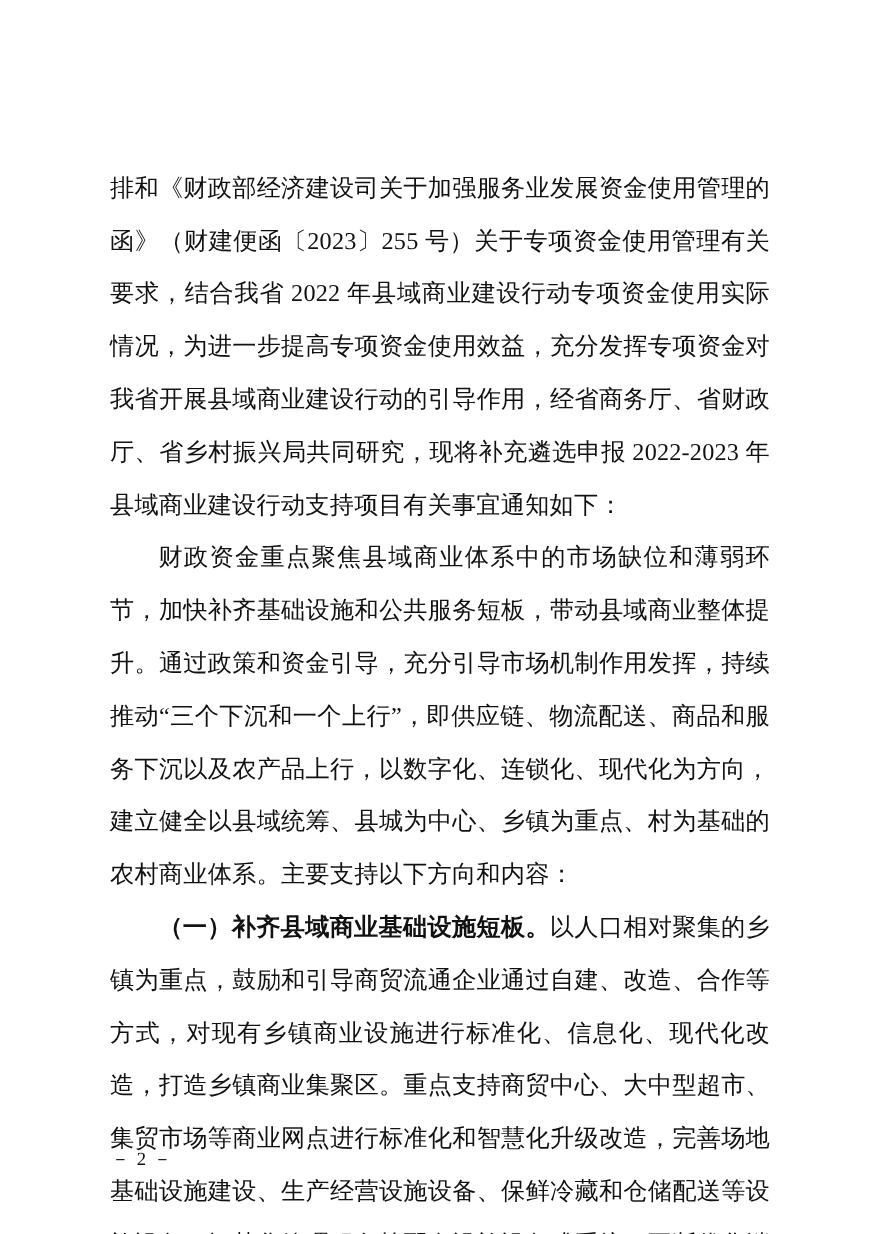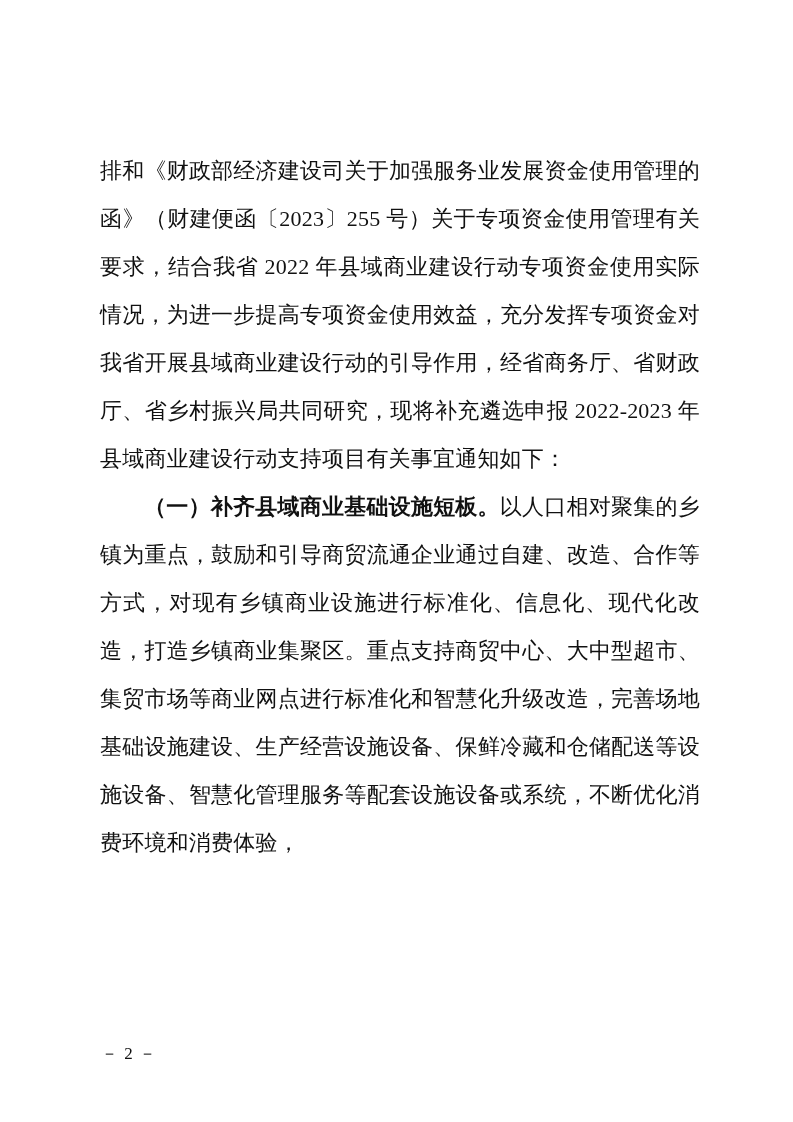--- a/index.html
+++ b/index.html
@@ -48,16 +48,17 @@
     letter-spacing: 1px;
     color: #111111;
   }
 </style>
 </head>
 <body>
 
 <div class="page">
   <main class="content">
     <p class="para">排和《财政部经济建设司关于加强服务业发展资金使用管理的函》（财建便函〔2023〕255 号）关于专项资金使用管理有关要求，结合我省 2022 年县域商业建设行动专项资金使用实际情况，为进一步提高专项资金使用效益，充分发挥专项资金对我省开展县域商业建设行动的引导作用，经省商务厅、省财政厅、省乡村振兴局共同研究，现将补充遴选申报 2022-2023 年县域商业建设行动支持项目有关事宜通知如下：</p>
+    <p class="para indent">财政资金重点聚焦县域商业体系中的市场缺位和薄弱环节，加快补齐基础设施和公共服务短板，带动县域商业整体提升。通过政策和资金引导，充分引导市场机制作用发挥，持续推动“三个下沉和一个上行”，即供应链、物流配送、商品和服务下沉以及农产品上行，以数字化、连锁化、现代化为方向，建立健全以县域统筹、县城为中心、乡镇为重点、村为基础的农村商业体系。主要支持以下方向和内容：</p>
     <p class="para indent"><span class="bold-lead">（一）补齐县域商业基础设施短板。</span><span>以人口相对聚集的乡镇为重点，鼓励和引导商贸流通企业通过自建、改造、合作等方式，对现有乡镇商业设施进行标准化、信息化、现代化改造，打造乡镇商业集聚区。重点支持商贸中心、大中型超市、集贸市场等商业网点进行标准化和智慧化升级改造，完善场地基础设施建设、生产经营设施设备、保鲜冷藏和仓储配送等设施设备、智慧化管理服务等配套设施设备或系统，不断优化消费环境和消费体验，</span></p>
   </main>
   <div class="page-number">－ 2 －</div>
 </div>
 
 </body></html>

